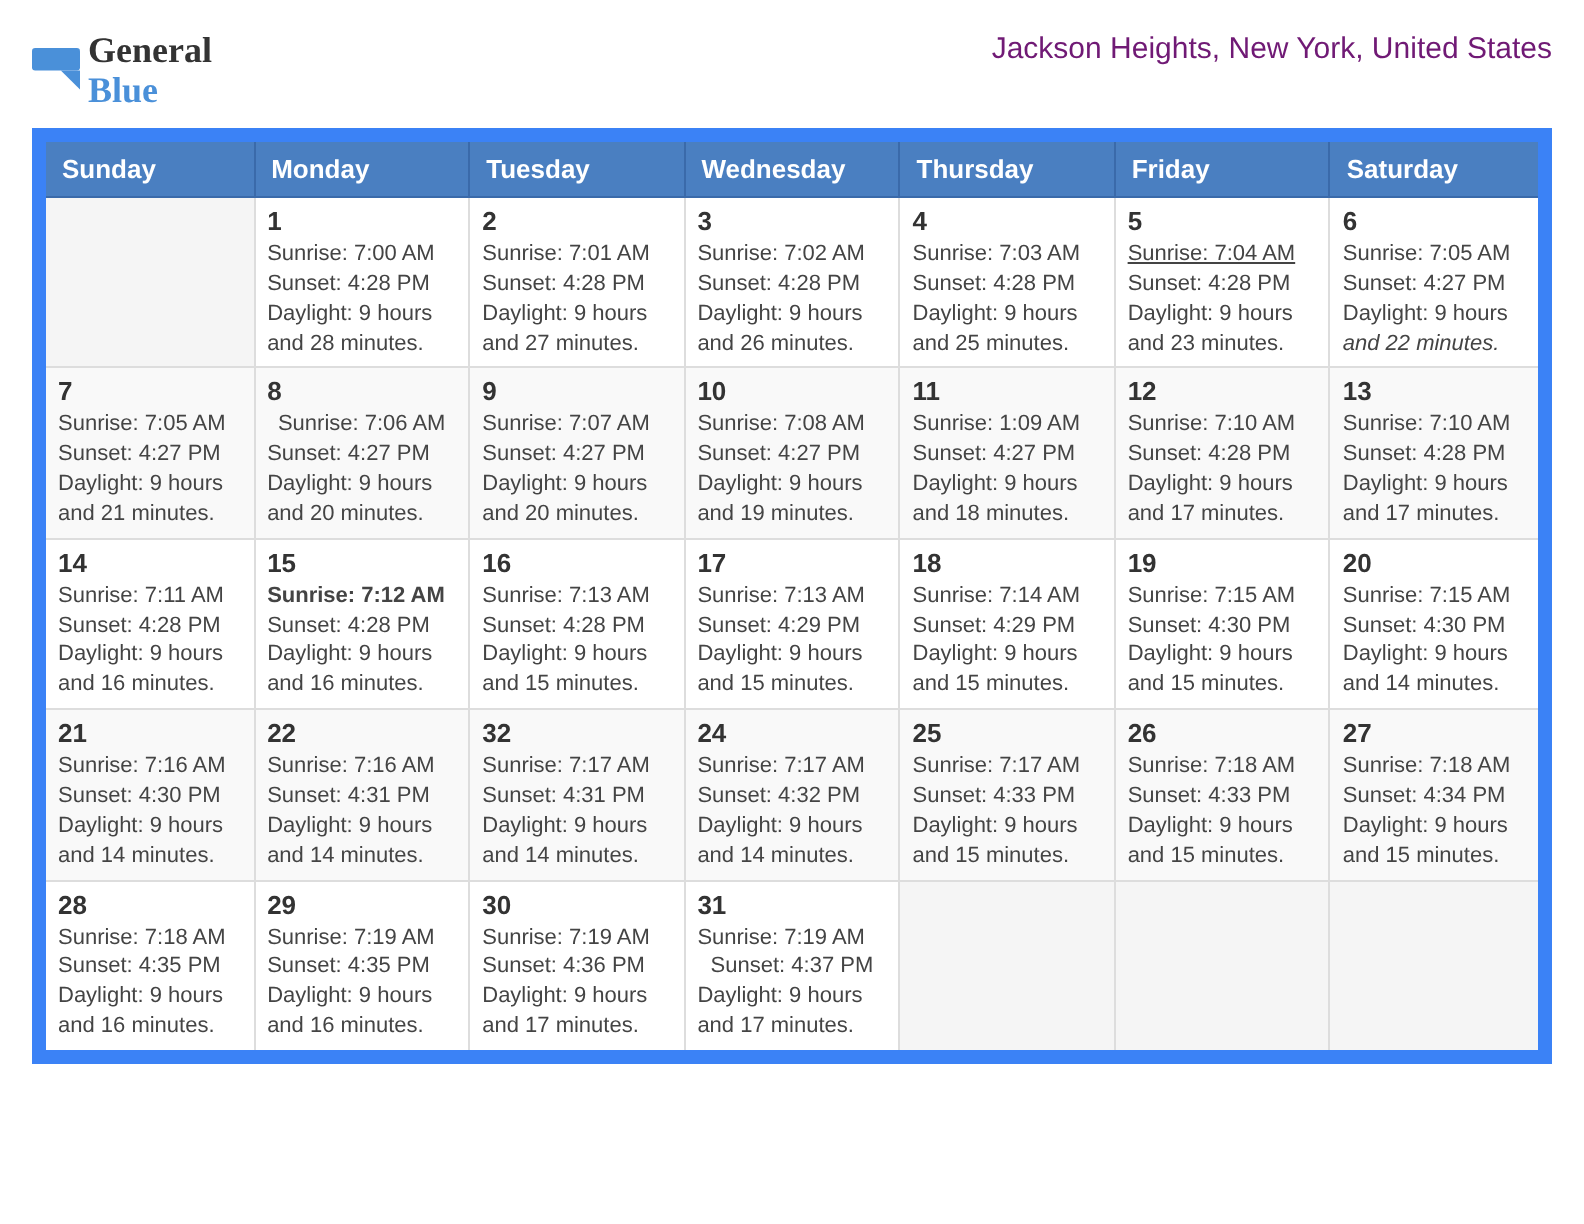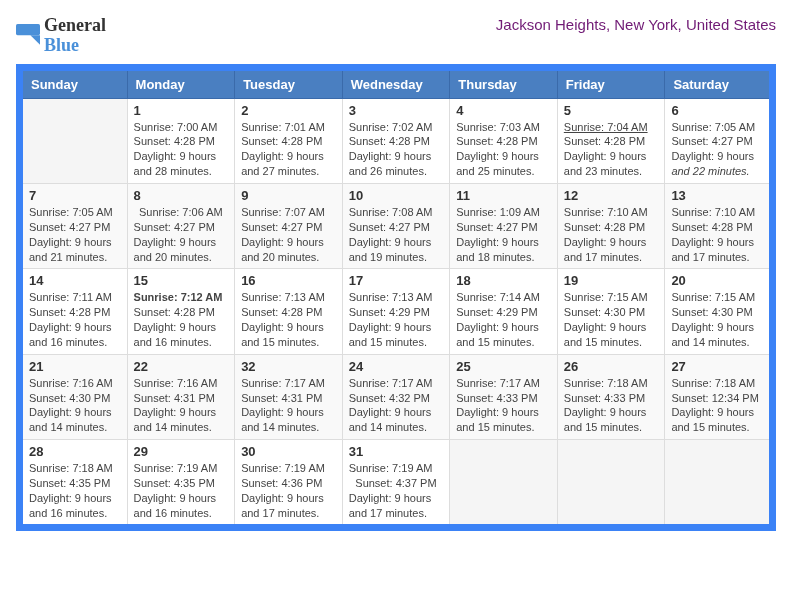--- a/index.html
+++ b/index.html
@@ -365,21 +365,21 @@
             <span style="display: block; line-height: 1.35;">Sunrise: 7:18 AM</span>
             <span style="display: block; line-height: 1.35;">Sunset: 4:33 PM</span>
             <span style="display: block; line-height: 1.35;">Daylight: 9 hours</span>
             <span style="display: block; line-height: 1.35;"> and 15 minutes.</span>
           </div>
         </td>
         <td>
           <span class="day-number">27</span>
           <div class="day-info">
             <span style="display: block; line-height: 1.35;">Sunrise: 7:18 AM</span>
-            <span style="display: block; line-height: 1.35;">Sunset: 12:34 PM</span>
+            <span style="display: block; line-height: 1.35;">Sunset: 4:34 PM</span>
             <span style="display: block; line-height: 1.35;">Daylight: 9 hours</span>
             <span style="display: block; line-height: 1.35;"> and 15 minutes.</span>
           </div>
         </td>
       </tr>
       <tr>
         <td>
           <span class="day-number">28</span>
           <div class="day-info">
             <span style="display: block; line-height: 1.35;">Sunrise: 7:18 AM</span>

